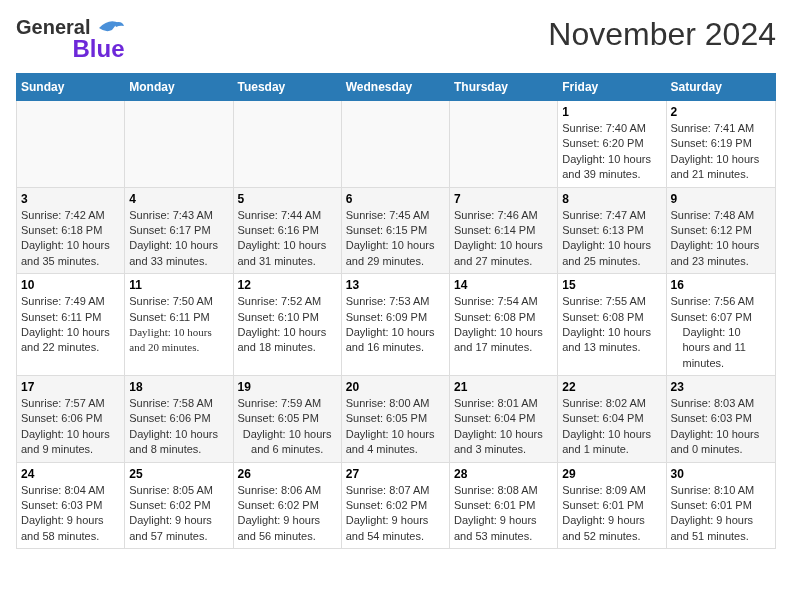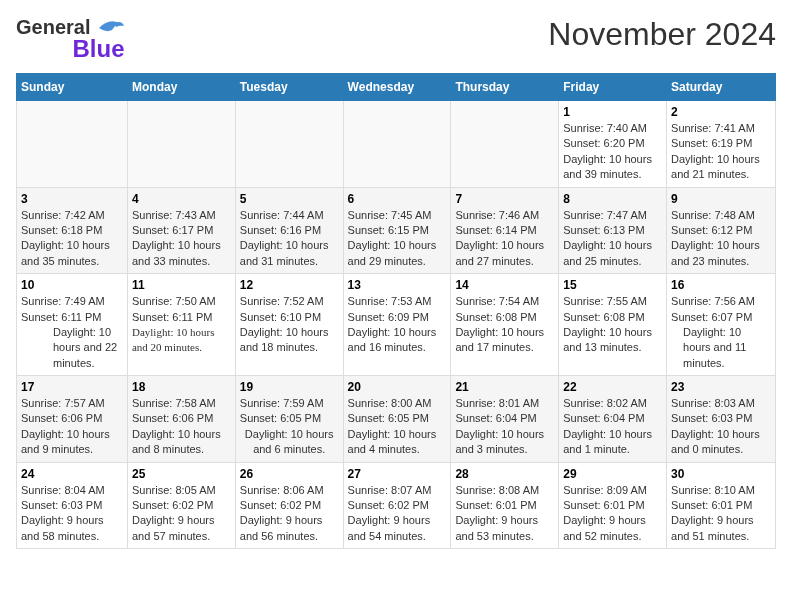--- a/index.html
+++ b/index.html
@@ -201,21 +201,21 @@
             <span style="display: block;">Daylight: 10 hours and 23 minutes.</span>
           </div>
         </td>
       </tr>
       <tr>
         <td>
           <span class="day-number">10</span>
           <div class="day-info">
             <span style="display: block;">Sunrise: 7:49 AM</span>
             <span style="display: block;">Sunset: 6:11 PM</span>
-            <span style="display: block; margin-left: 32px;">Daylight: 10 hours and 22 minutes.</span>
+            <span style="display: block;">Daylight: 10 hours and 22 minutes.</span>
           </div>
         </td>
         <td>
           <span class="day-number">11</span>
           <div class="day-info">
             <span style="display: block;">Sunrise: 7:50 AM</span>
             <span style="display: block;">Sunset: 6:11 PM</span>
             <span style="display: block; font-family: Liberation Serif, serif;">Daylight: 10 hours and 20 minutes.</span>
           </div>
         </td>

